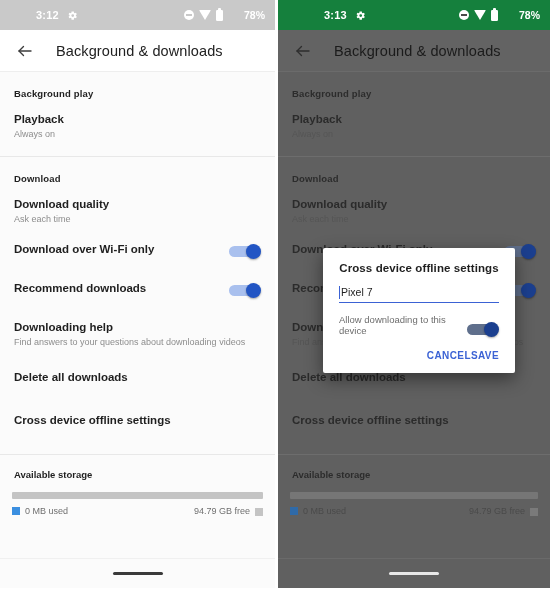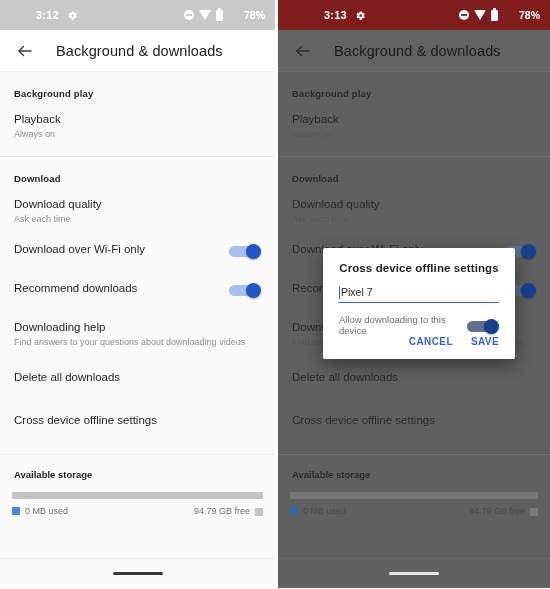--- a/index.html
+++ b/index.html
@@ -132,20 +132,21 @@
     padding: 13px 14px 3px 14px;
     display: flex;
     align-items: flex-start;
     min-height: 26px;
   }
   .row .texts { flex: 1 1 auto; padding-right: 10px; }
   .row .title {
     font-size: 11.5px;
     color: #1f1f1f;
     line-height: 15px;
+    font-weight: bold;
   }
   .row .sub {
     font-size: 9px;
     color: #8d8d8d;
     line-height: 13px;
     margin-top: 1px;
   }
   .row.single { padding-bottom: 10px; }
   .divider {
     height: 1px;
@@ -223,21 +224,21 @@
     align-items: center;
     justify-content: center;
   }
   .nav-handle {
     width: 50px; height: 3px;
     background: #3a3a3a;
     border-radius: 2px;
   }
 
   
-  .phone.right .statusbar { background: #7f1d1d; padding-left: 20px; }
+  .phone.right .statusbar { background: #15803d; padding-left: 20px; }
   .phone.right .dnd-dot::after { background: #4a4a4a; }
   .phone.right .appbar { background: #636363; border-bottom-color: #6b6b6b; }
   .phone.right .appbar-title { color: #1b1b1b; }
   .phone.right .back-arrow { color: #2e2e2e; }
   .phone.right .content { background: #606060; }
   .phone.right .section-head { color: #2c2c2c; }
   .phone.right .row .title { color: #2b2b2b; }
   .phone.right .row .sub { color: #555555; }
   .phone.right .divider { background: #6d6d6d; }
   .phone.right .switch .track { background: #5f6f8c; }
@@ -283,31 +284,31 @@
     background: #3b62d4;
   }
   .dialog-input {
     font-size: 10.5px;
     color: #1f1f1f;
     padding-left: 2px;
     line-height: 13px;
   }
   .dialog-toggle-row {
     display: flex;
-    align-items: center;
+    align-items: flex-end;
+    margin-bottom: 14px;
   }
   .dialog-toggle-label {
     font-size: 9.5px;
     color: #6d6d6d;
     flex: 1 1 auto;
   }
   .dialog-actions {
     display: flex;
     justify-content: flex-end;
-    gap: 18px;
     padding-bottom: 4px;
   }
   .dialog-btn {
     font-size: 10px;
     font-weight: bold;
     color: #3b62d4;
     letter-spacing: .4px;
     cursor: pointer;
   }
 </style>

